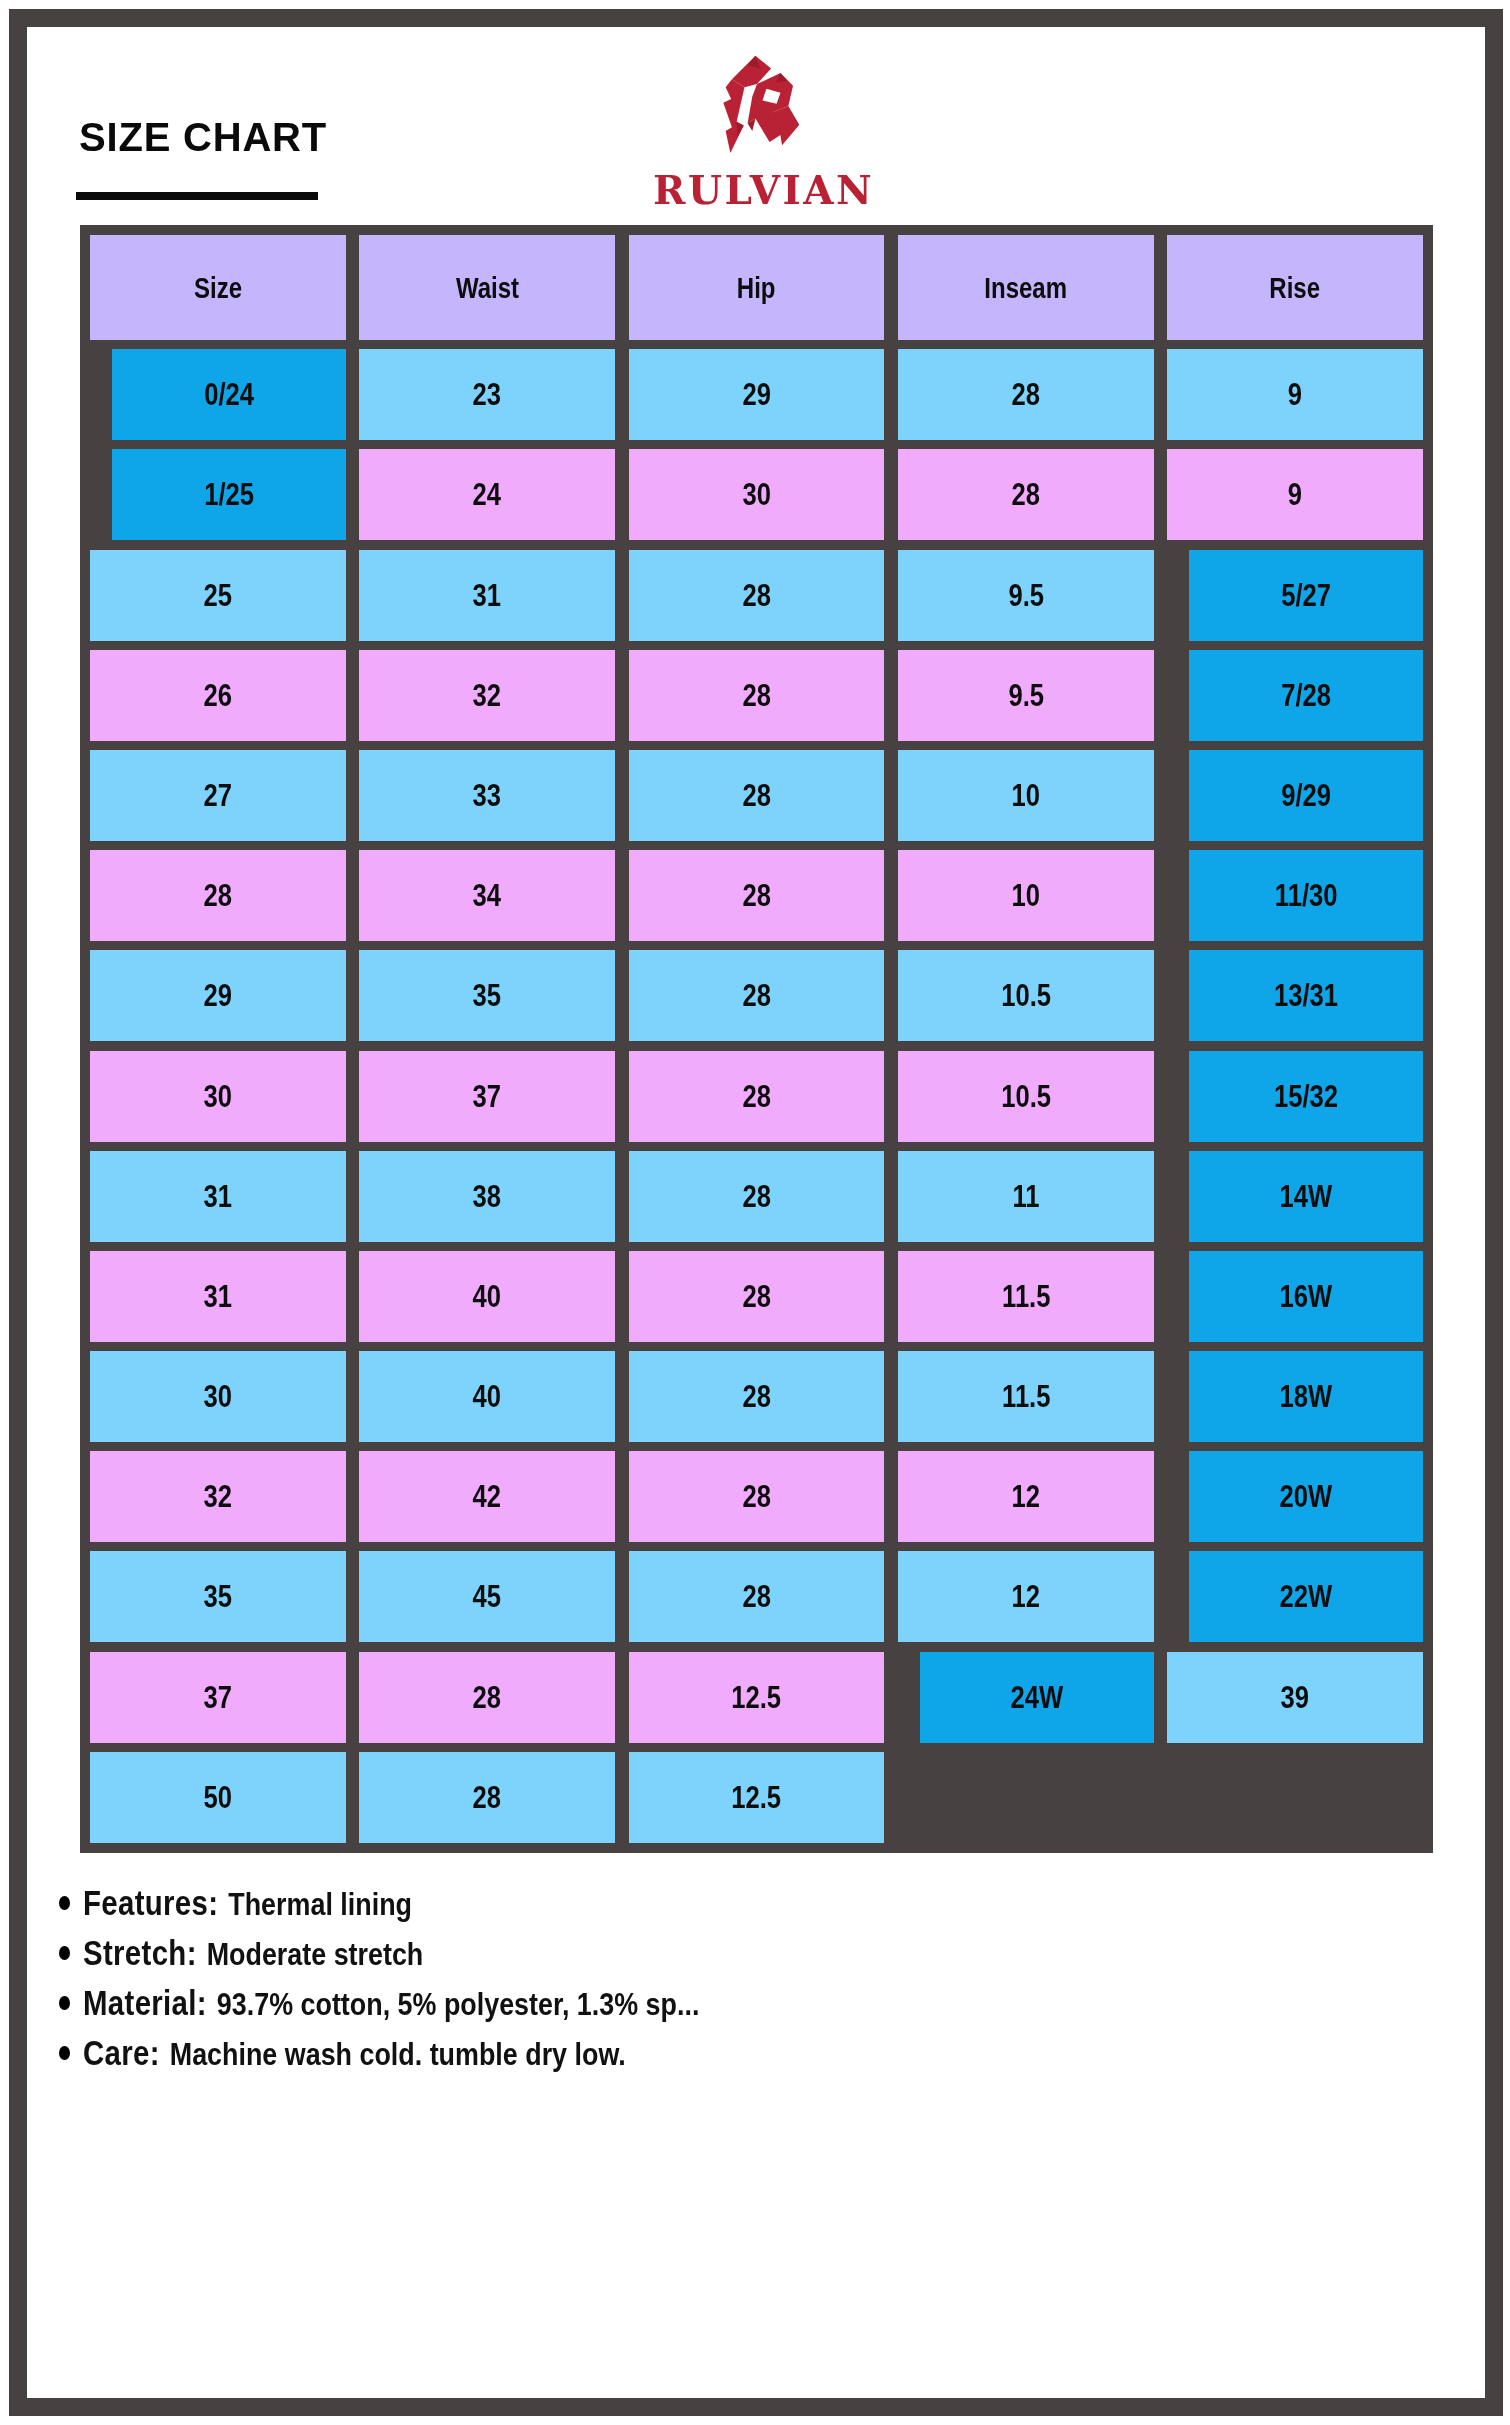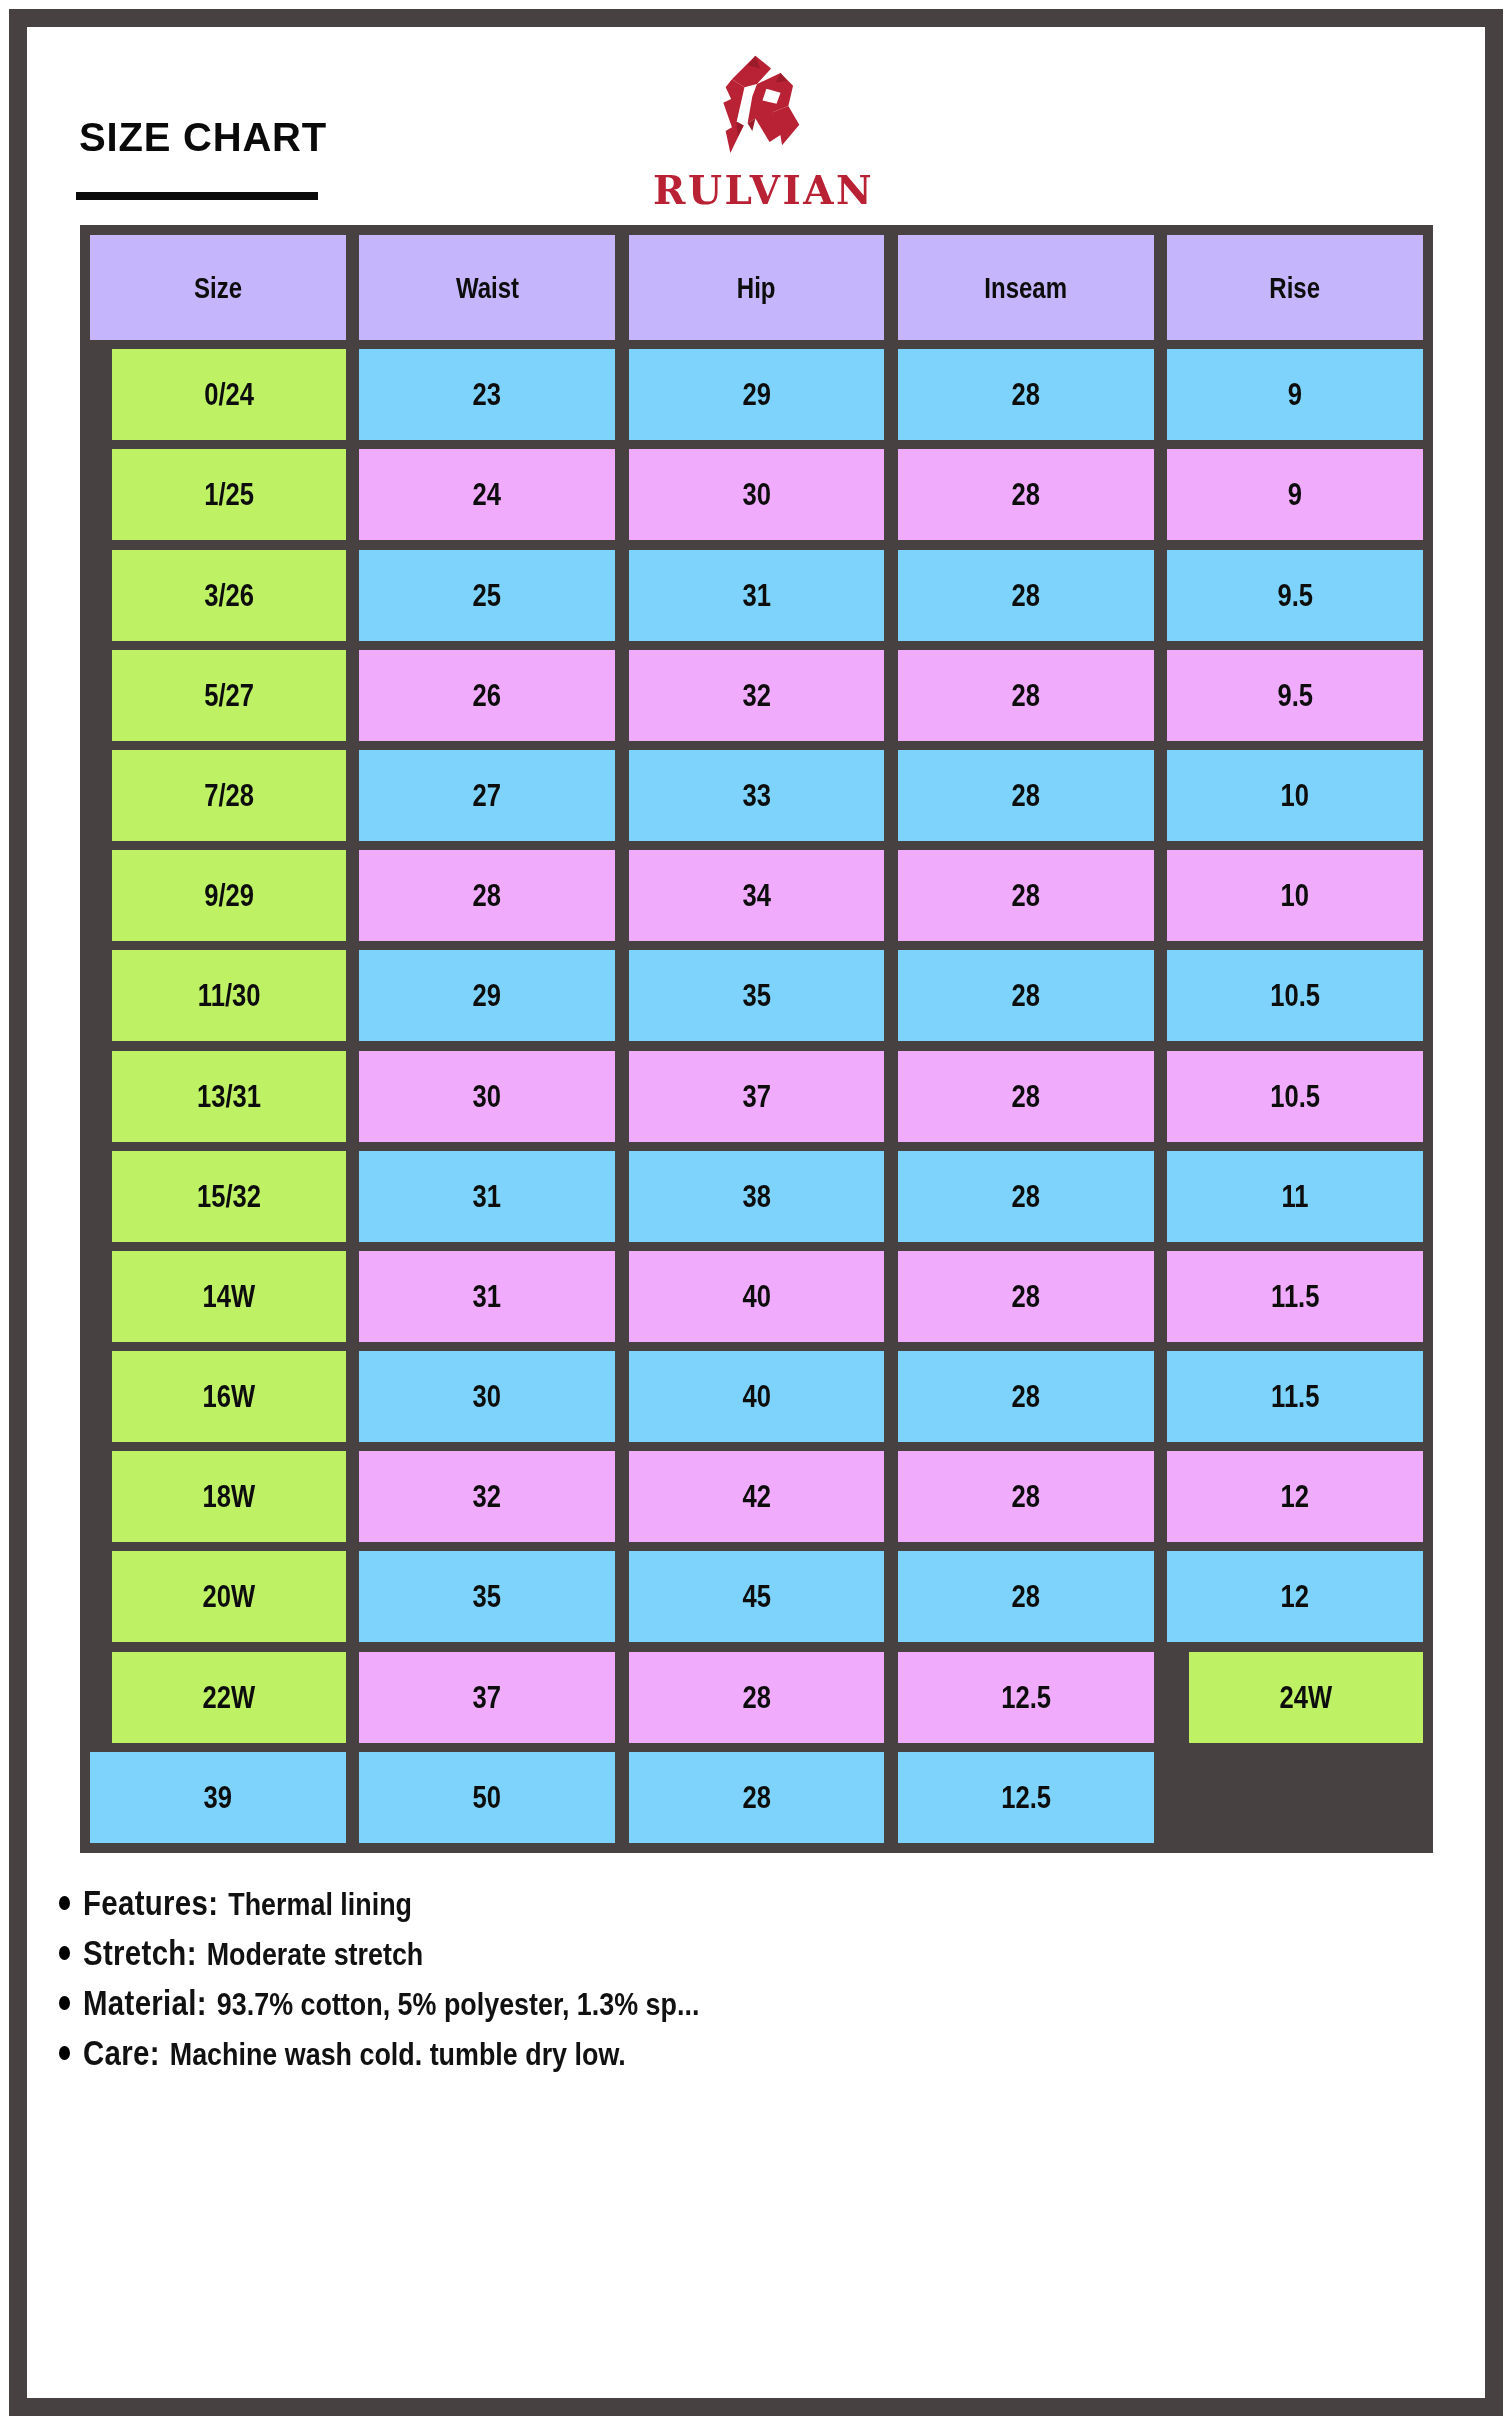--- a/index.html
+++ b/index.html
@@ -32,21 +32,21 @@
     background:#474141;padding:10px;
     display:grid;grid-template-columns:repeat(5,1fr);
     grid-template-rows:105px repeat(15,91px);
     gap:9.2px 13.4px;
   }
   .cell{
     display:flex;align-items:center;justify-content:center;
     font-weight:bold;font-size:32px;color:#0d0d0d;overflow:hidden;
   }
   .cell.head{background:#c4b5fd;font-size:30px;}
-  .cell.size{background:#bef264;margin-left:22px;}
+  .cell.size{background:#0ea5e9;margin-left:22px;}
   .cell.plain{background:#7dd3fc;}
   .cell.alt{background:#f0abfc;}
   .cond{display:inline-block;transform:scaleX(.8);transform-origin:center center;white-space:nowrap;}
   
   .details{
     position:absolute;left:59px;top:1878px;margin:0;padding:0;list-style:none;width:1175px;
   }
   .details li{height:50px;display:flex;align-items:center;}
   .dot{
     width:11px;height:14.3px;border-radius:50%;background:#000;
@@ -125,23 +125,20 @@
       <span class="cond">24</span>
     </div>
     <div class="cell alt">
       <span class="cond">30</span>
     </div>
     <div class="cell alt">
       <span class="cond">28</span>
     </div>
     <div class="cell alt">
       <span class="cond">9</span>
-    </div>
-    <div class="cell size">
-      <span class="cond">3/26</span>
     </div>
     <div class="cell plain">
       <span class="cond">25</span>
     </div>
     <div class="cell plain">
       <span class="cond">31</span>
     </div>
     <div class="cell plain">
       <span class="cond">28</span>
     </div>

